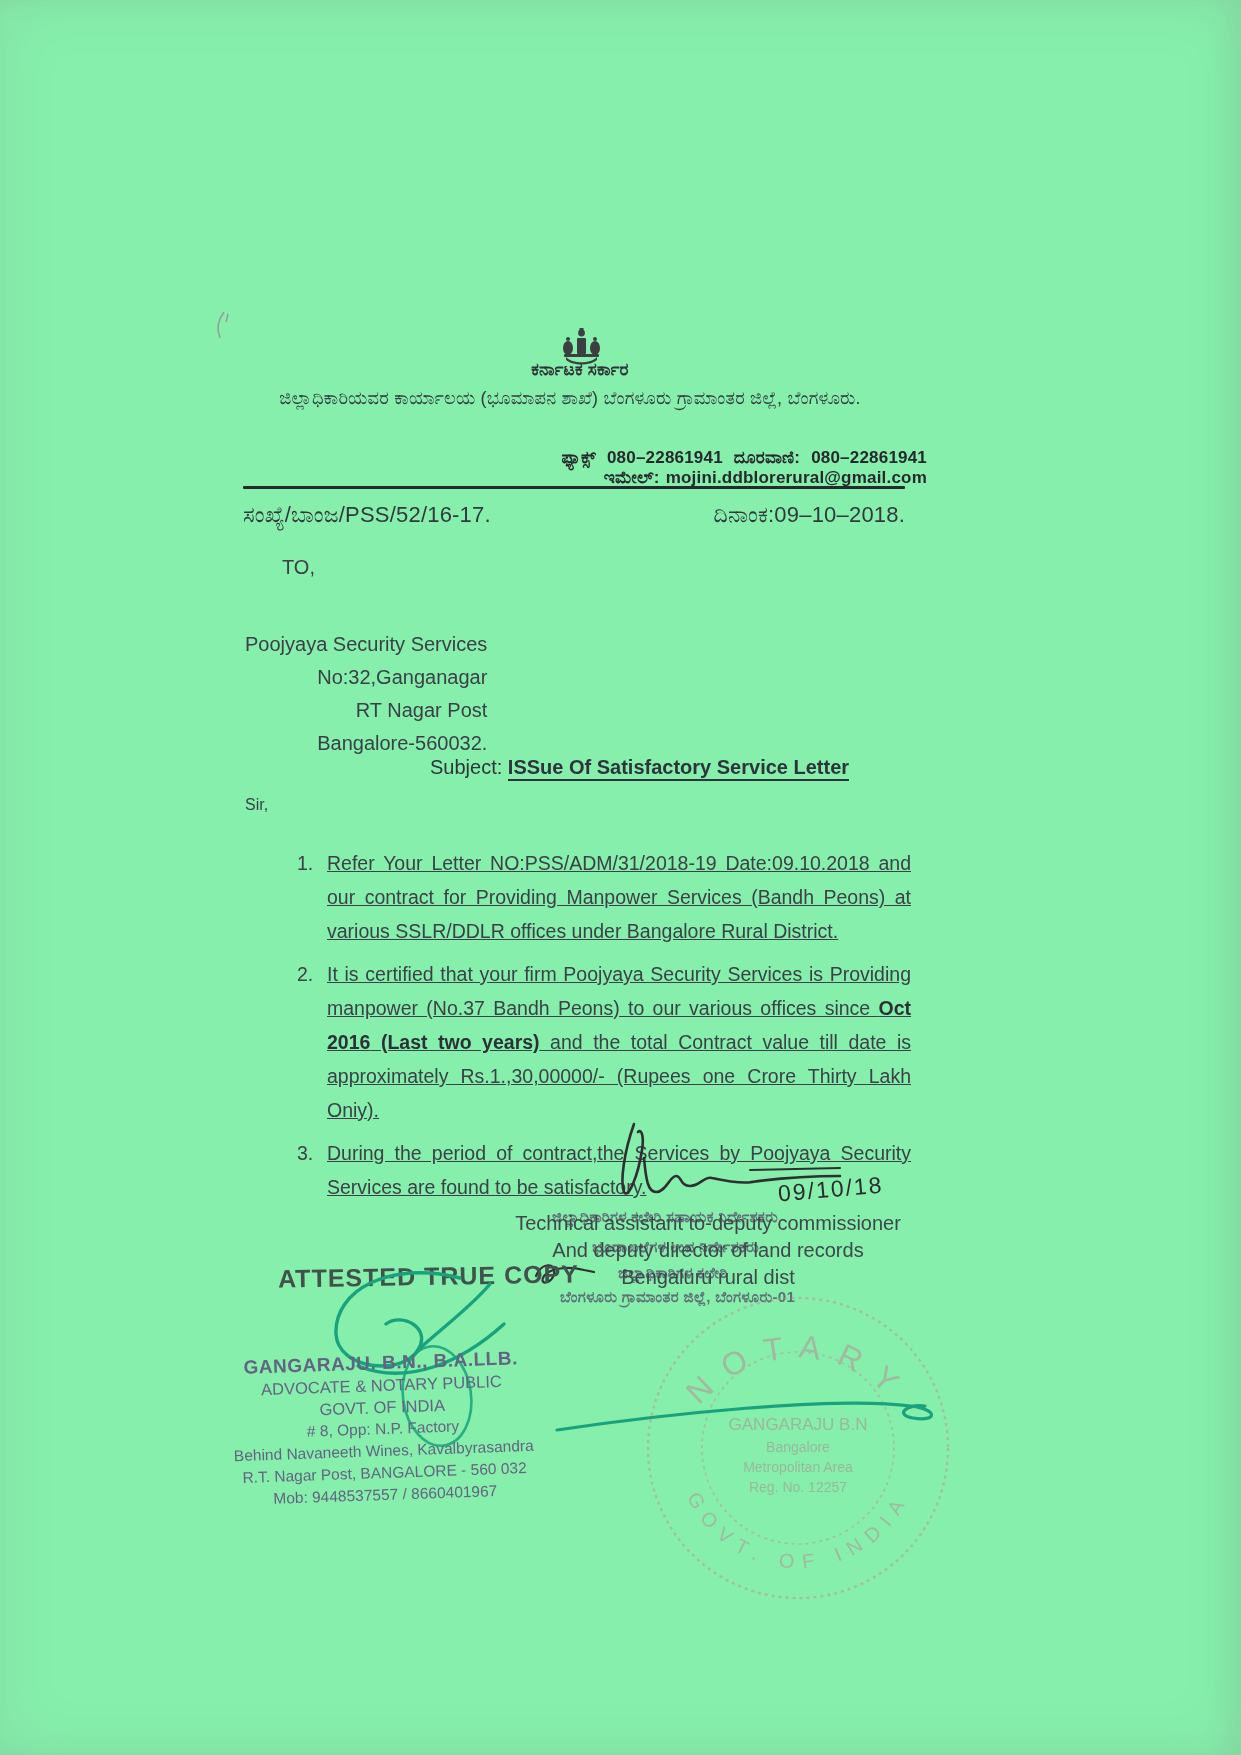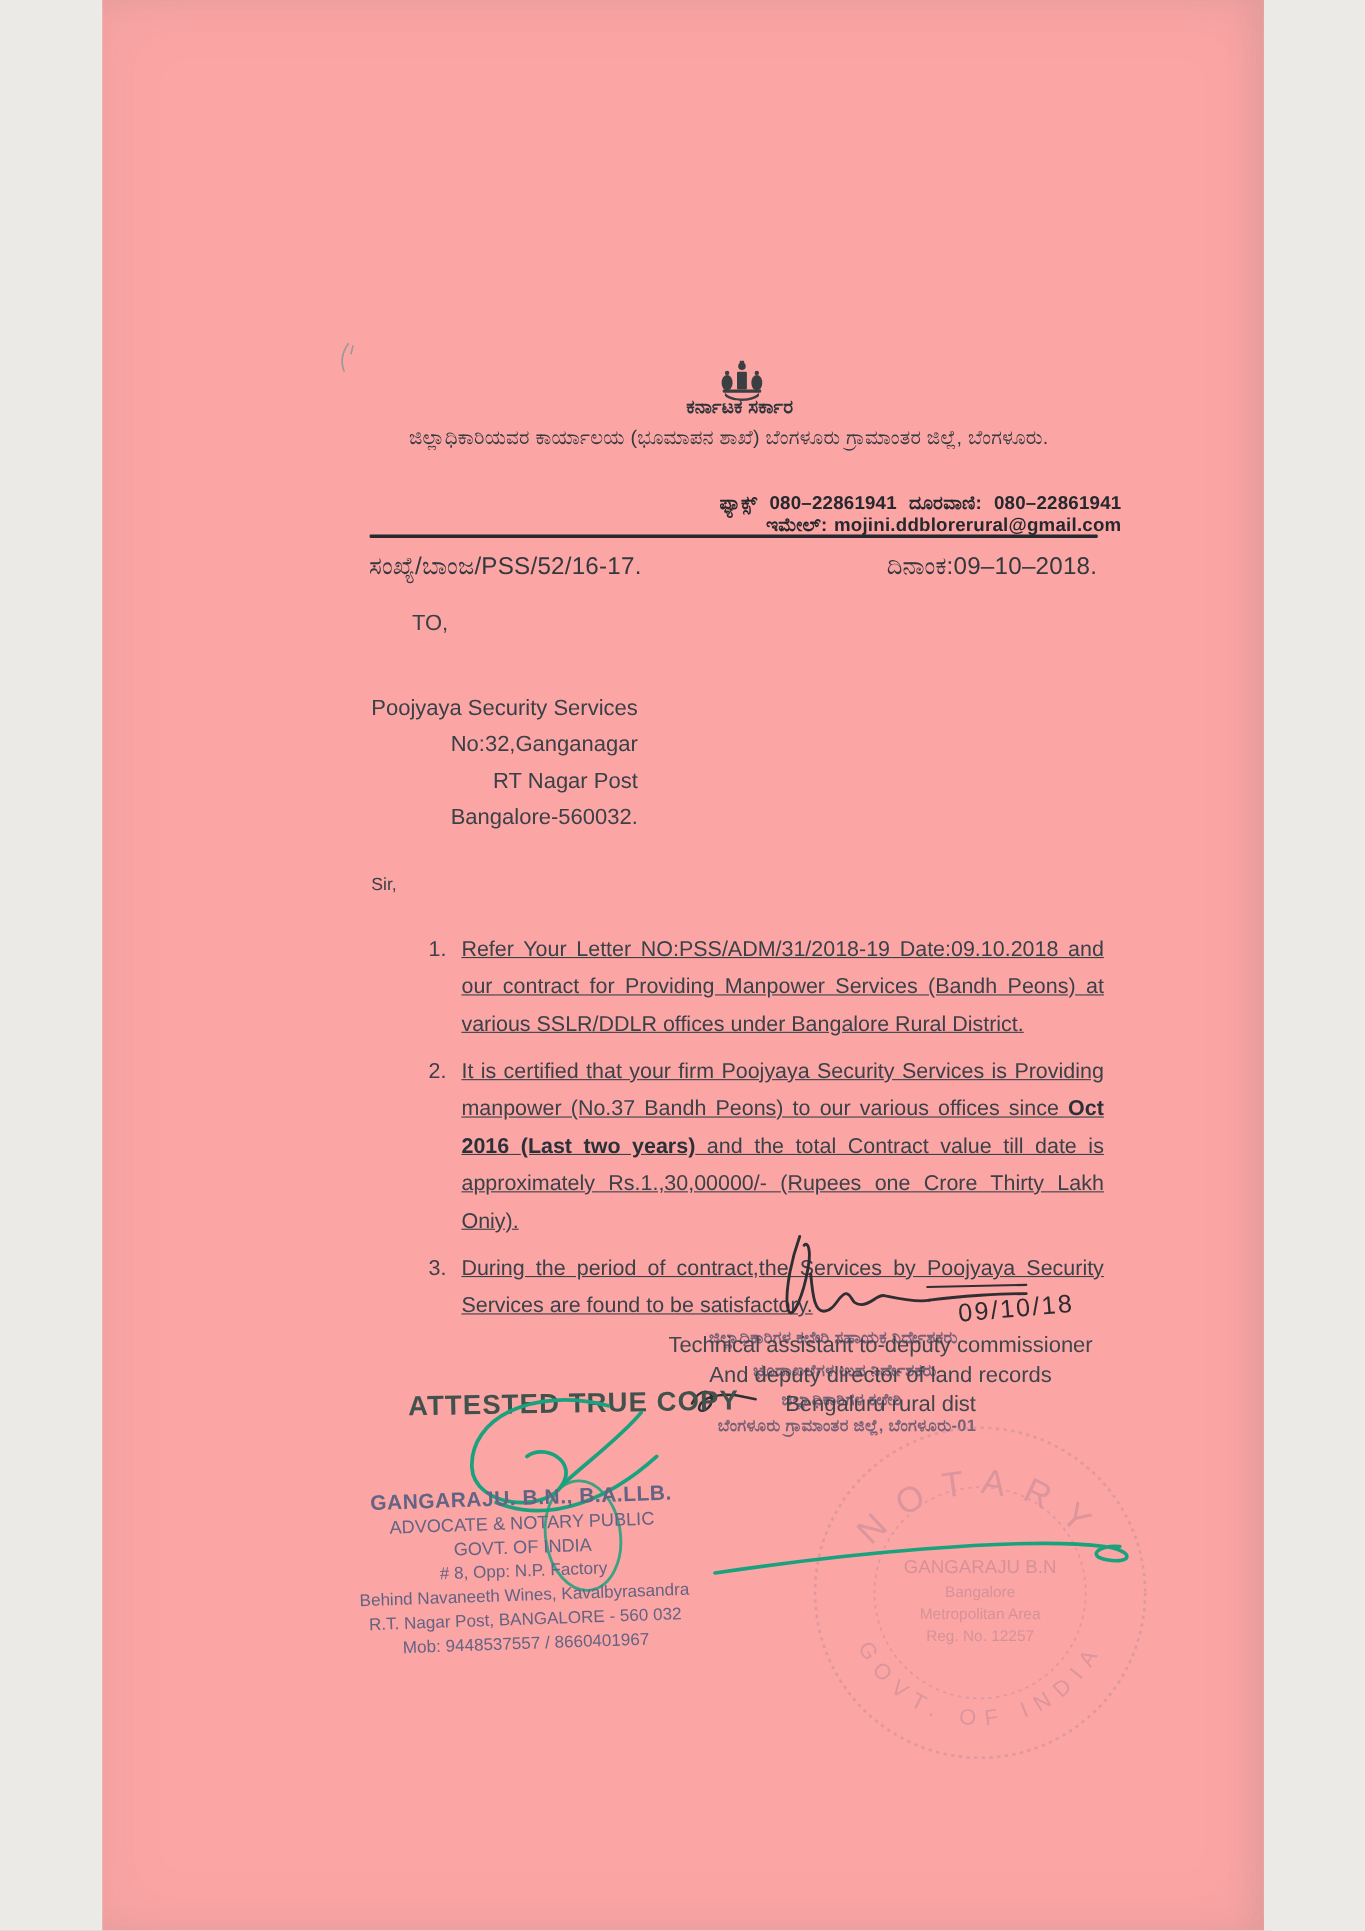--- a/index.html
+++ b/index.html
@@ -1,20 +1,20 @@
 <!DOCTYPE html>
 <html><head>
 <meta charset="utf-8">
 <style>
   html,body{margin:0;padding:0;background:#eceae7;}
   .page{
     position:relative;
-    width:1056px;height:1755px;
+    width:1241px;height:1755px;
     margin:0 auto;
-    background:#fca5a5;
+    background:#86efac;
     font-family:"Liberation Sans", sans-serif;
     color:#3b4148;
     overflow:hidden;
   }
   .page::after{
     content:"";position:absolute;inset:0;pointer-events:none;
     box-shadow:inset 0 0 60px rgba(120,120,118,.12), inset -14px 0 22px rgba(120,120,118,.10);
   }
   .abs{position:absolute;}
   .center{text-align:center;}
@@ -90,20 +90,23 @@
 
   <div class="abs to-line" style="left:245px;top:556px;margin-left:37px;">TO,</div>
 
   <div class="abs addr" style="left:245px;top:628px;text-align:right;">
     <div>Poojyaya Security Services</div>
     <div>No:32,Ganganagar</div>
     <div>RT Nagar Post</div>
     <div>Bangalore-560032.</div>
   </div>
 
+  <div class="abs subject" style="left:430px;top:756px;">
+    <span>Subject: </span><b>ISSue Of Satisfactory Service Letter</b>
+  </div>
 
   <div class="abs sir" style="left:245px;top:796px;">Sir,</div>
 
   <div class="abs list" style="left:297px;top:846px;">
     <div class="list-item">
       <span class="num">1.</span>
       <p>Refer Your Letter NO:PSS/ADM/31/2018-19 Date:09.10.2018 and our contract for Providing Manpower Services (Bandh Peons)  at various SSLR/DDLR offices under Bangalore Rural District.</p>
     </div>
     <div class="list-item">
       <span class="num">2.</span>

